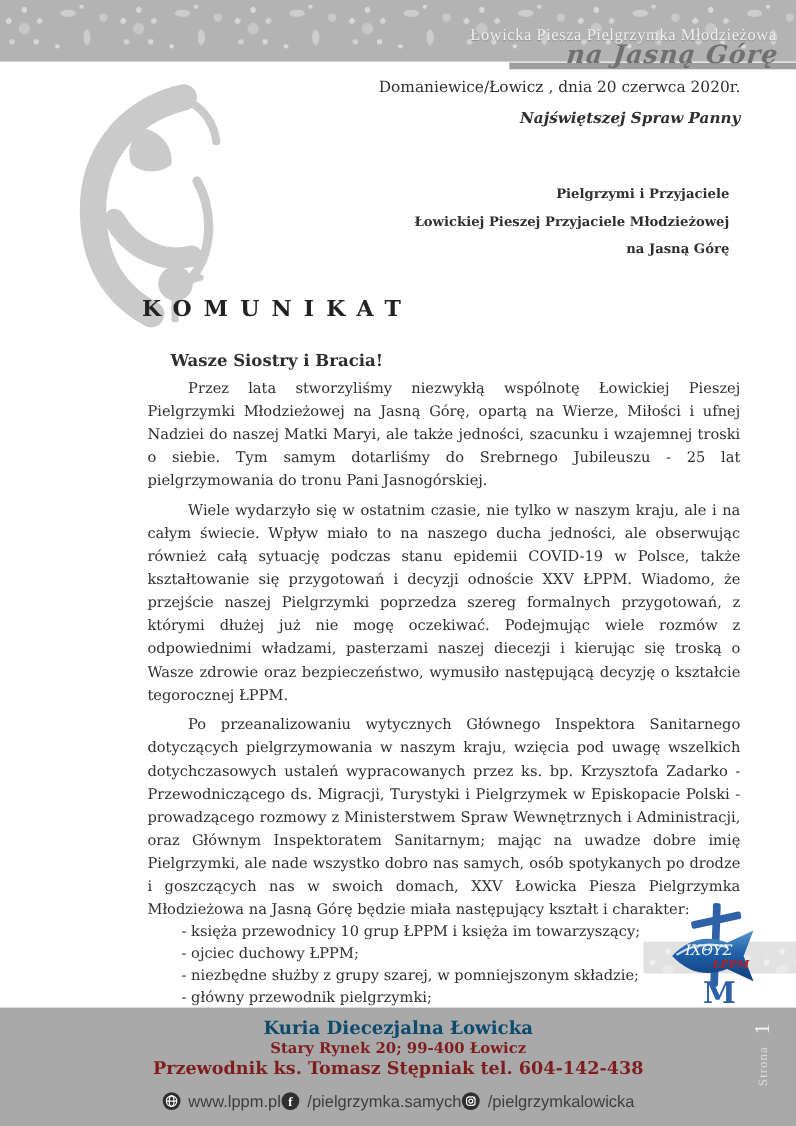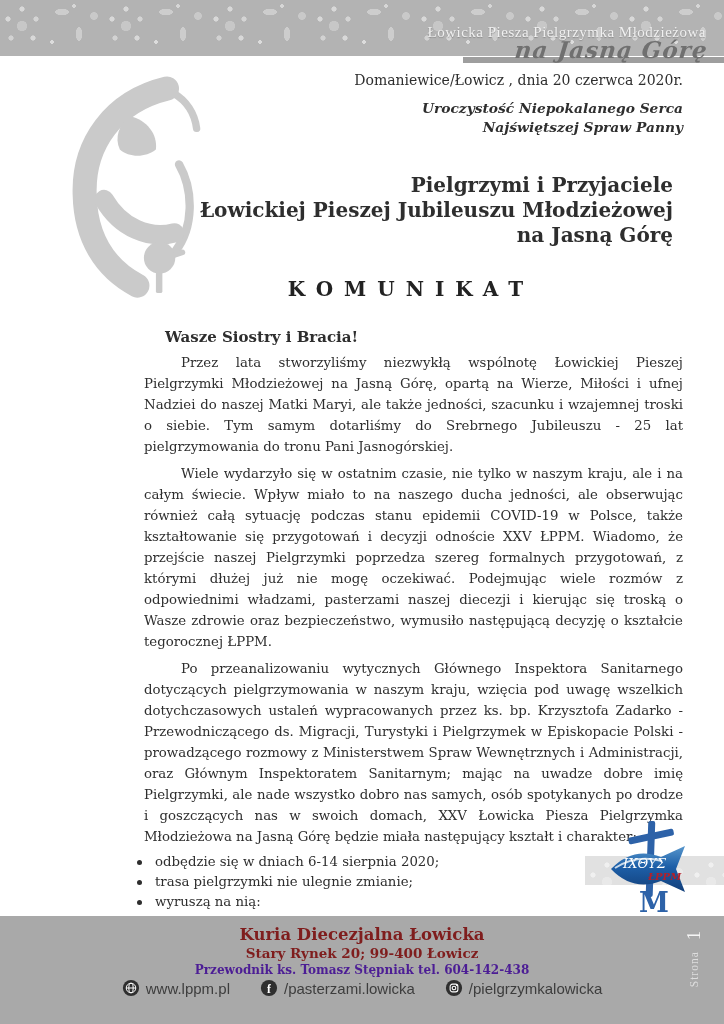--- a/index.html
+++ b/index.html
@@ -49,30 +49,30 @@
     font-size:23px; font-weight:bold; color:#707070;
     transform:skewX(-6deg); letter-spacing:1px;
     white-space:nowrap; z-index:3;
   }
 
   
   .madonna{position:absolute; left:56px; top:72px; width:148px; height:232px;}
 
   
   .content{
-    position:absolute; left:128px; top:70px; width:555px;
+    position:absolute; left:118px; top:70px; width:555px;
     font-size:13.3px; line-height:21px;
   }
   .dateline{text-align:right; line-height:20px; font-size:14px;}
   .feast{ text-align:right; margin-top:9px; font-weight:bold; font-style:italic;
           font-size:13.8px; line-height:19px;}
-  .addressee{ text-align:right; margin-top:36px; font-weight:bold;
-          font-size:20px; line-height:25px; padding-right:10px;}
+  .addressee{ text-align:right; margin-top:46px; font-weight:bold;
+          font-size:12px; line-height:25px; padding-right:10px;}
   .komunikat{
-    margin:28px 0 0 0; text-align:center; font-size:20px; font-weight:bold;
+    margin:28px 0 0 0; font-size:20px; font-weight:bold;
     letter-spacing:0.55em; padding-left:0.55em; line-height:27px; color:#222;
   }
   .salutation{margin-top:24px; padding-left:37px; font-weight:bold; font-size:15px;}
   .content p.par{
     margin:4px 0 0 16px; text-align:justify; text-indent:37px;
   }
   .content p.par + p.par{margin-top:6px;}
 
   ul.bullets{margin:5px 0 0 0; padding:0; list-style:none;}
   ul.bullets li{position:relative; padding-left:27px; line-height:20px;}
@@ -85,25 +85,25 @@
   
   .fish-strip{position:absolute; left:585px; right:0; top:856px; height:29px; opacity:.38;}
   .fish-logo{position:absolute; left:606px; top:818px; width:92px; height:98px; z-index:2;}
 
   
   .footer{
     position:absolute; left:0; right:0; bottom:0; height:108px;
     background:#a9a9a9; z-index:4; text-align:center;
     box-sizing:border-box; padding-top:9px;
   }
-  .footer .f1{font-size:16.5px; font-weight:bold; color:#7f1d1d; line-height:20px;}
+  .footer .f1{font-size:16.5px; font-weight:bold; color:#0c4a6e; line-height:20px;}
   .footer .f2{font-size:13.5px; font-weight:bold; color:#7f1d1d; line-height:17px;}
-  .footer .f3{font-size:12px; font-weight:bold; color:#4c1d95; line-height:17px;}
+  .footer .f3{font-size:16px; font-weight:bold; color:#7f1d1d; line-height:17px;}
   .social-row{
-    display:flex; justify-content:center; align-items:center; gap:30px;
+    margin-top:13px; display:flex; justify-content:center; align-items:center; 
     font-family:"Liberation Sans", sans-serif; font-size:15px; color:#3d3d3d;
   }
   .social-item{display:flex; align-items:center; gap:6px;}
   .social-item svg{display:block;}
   .page-marker{
     position:absolute; left:658px; top:948px; width:72px; z-index:5;
     text-align:center; transform:rotate(-90deg); white-space:nowrap;
     font-family:"Liberation Serif", serif;
   }
   .page-marker .pm-label{font-size:11.5px; color:#dedede; letter-spacing:1px; vertical-align:middle;}
@@ -130,43 +130,37 @@
     <path d="M80 40 C 98 44 110 59 108 76 C 97 85 79 85 69 76 C 63 63 68 49 80 40 Z" fill="#cacaca"></path>
     <circle cx="112" cy="193" r="17" fill="#cacaca"></circle>
     <rect x="108" y="206" width="7" height="25" rx="2" fill="#cacaca"></rect>
     <rect x="122" y="186" width="18" height="6" rx="3" fill="#cacaca" transform="rotate(-18 131 189)"></rect>
   </svg>
 
   <div class="content">
     <div class="dateline">Domaniewice/Łowicz , dnia 20 czerwca 2020r.</div>
 
     <div class="feast">
-      <div>Uroczystość Niepokalanego Serca</div>
       <div>Najświętszej Spraw Panny</div>
     </div>
 
     <div class="addressee">
       <div>Pielgrzymi i Przyjaciele</div>
-      <div>Łowickiej Pieszej Jubileuszu Młodzieżowej</div>
+      <div>Łowickiej Pieszej Przyjaciele Młodzieżowej</div>
       <div>na Jasną Górę</div>
     </div>
 
     <h1 class="komunikat">KOMUNIKAT</h1>
 
     <div class="salutation">Wasze Siostry i Bracia!</div>
 
     <p class="par">Przez lata stworzyliśmy niezwykłą wspólnotę Łowickiej Pieszej Pielgrzymki Młodzieżowej na Jasną Górę, opartą na Wierze, Miłości i ufnej Nadziei do naszej Matki Maryi, ale także jedności, szacunku i wzajemnej troski o siebie. Tym samym dotarliśmy do Srebrnego Jubileuszu - 25 lat pielgrzymowania do tronu Pani Jasnogórskiej.</p>
     <p class="par">Wiele wydarzyło się w ostatnim czasie, nie tylko w naszym kraju, ale i na całym świecie. Wpływ miało to na naszego ducha jedności, ale obserwując również całą sytuację podczas stanu epidemii COVID-19 w Polsce, także kształtowanie się przygotowań i decyzji odnoście XXV ŁPPM. Wiadomo, że przejście naszej Pielgrzymki poprzedza szereg formalnych przygotowań, z którymi dłużej już nie mogę oczekiwać. Podejmując wiele rozmów z odpowiednimi władzami, pasterzami naszej diecezji i kierując się troską o Wasze zdrowie oraz bezpieczeństwo, wymusiło następującą decyzję o kształcie tegorocznej ŁPPM.</p>
     <p class="par">Po przeanalizowaniu wytycznych Głównego Inspektora Sanitarnego dotyczących pielgrzymowania w naszym kraju, wzięcia pod uwagę wszelkich dotychczasowych ustaleń wypracowanych przez ks. bp. Krzysztofa Zadarko - Przewodniczącego ds. Migracji, Turystyki i Pielgrzymek w Episkopacie Polski - prowadzącego rozmowy z Ministerstwem Spraw Wewnętrznych i Administracji, oraz Głównym Inspektoratem Sanitarnym; mając na uwadze dobre imię Pielgrzymki, ale nade wszystko dobro nas samych, osób spotykanych po drodze i goszczących nas w swoich domach, XXV Łowicka Piesza Pielgrzymka Młodzieżowa na Jasną Górę będzie miała następujący kształt i charakter:</p>
 
-    <ul class="bullets">
-      <li>odbędzie się w dniach 6-14 sierpnia 2020;</li>
-      <li>trasa pielgrzymki nie ulegnie zmianie;</li>
-      <li>wyruszą na nią:</li>
-    </ul>
     <div class="subitems">
       <div>- księża przewodnicy 10 grup ŁPPM i księża im towarzyszący;</div>
       <div>- ojciec duchowy ŁPPM;</div>
       <div>- niezbędne służby z grupy szarej, w pomniejszonym składzie;</div>
       <div>- główny przewodnik pielgrzymki;</div>
     </div>
   </div>
 
   <div class="fish-strip folk"></div>
   <svg class="fish-logo" viewBox="0 0 92 98">
@@ -204,21 +198,21 @@
             <line x1="4.7" y1="10" x2="15.3" y2="10"></line>
           </g>
         </svg>
         <span>www.lppm.pl</span>
       </div>
       <div class="social-item">
         <svg width="18" height="18" viewBox="0 0 20 20">
           <circle cx="10" cy="10" r="9" fill="#2f2f2f"></circle>
           <text x="10" y="15" text-anchor="middle" fill="#ffffff" font-size="13" font-family="Liberation Serif, serif" font-weight="bold">f</text>
         </svg>
-        <span>/pasterzami.lowicka</span>
+        <span>/pielgrzymka.samych</span>
       </div>
       <div class="social-item">
         <svg width="18" height="18" viewBox="0 0 20 20">
           <circle cx="10" cy="10" r="9" fill="#2f2f2f"></circle>
           <rect x="5.7" y="5.7" width="8.6" height="8.6" rx="2.6" fill="none" stroke="#ffffff" stroke-width="1.2"></rect>
           <circle cx="10" cy="10" r="2" fill="none" stroke="#ffffff" stroke-width="1.2"></circle>
           <circle cx="13" cy="7" r="0.8" fill="#ffffff"></circle>
         </svg>
         <span>/pielgrzymkalowicka</span>
       </div>

